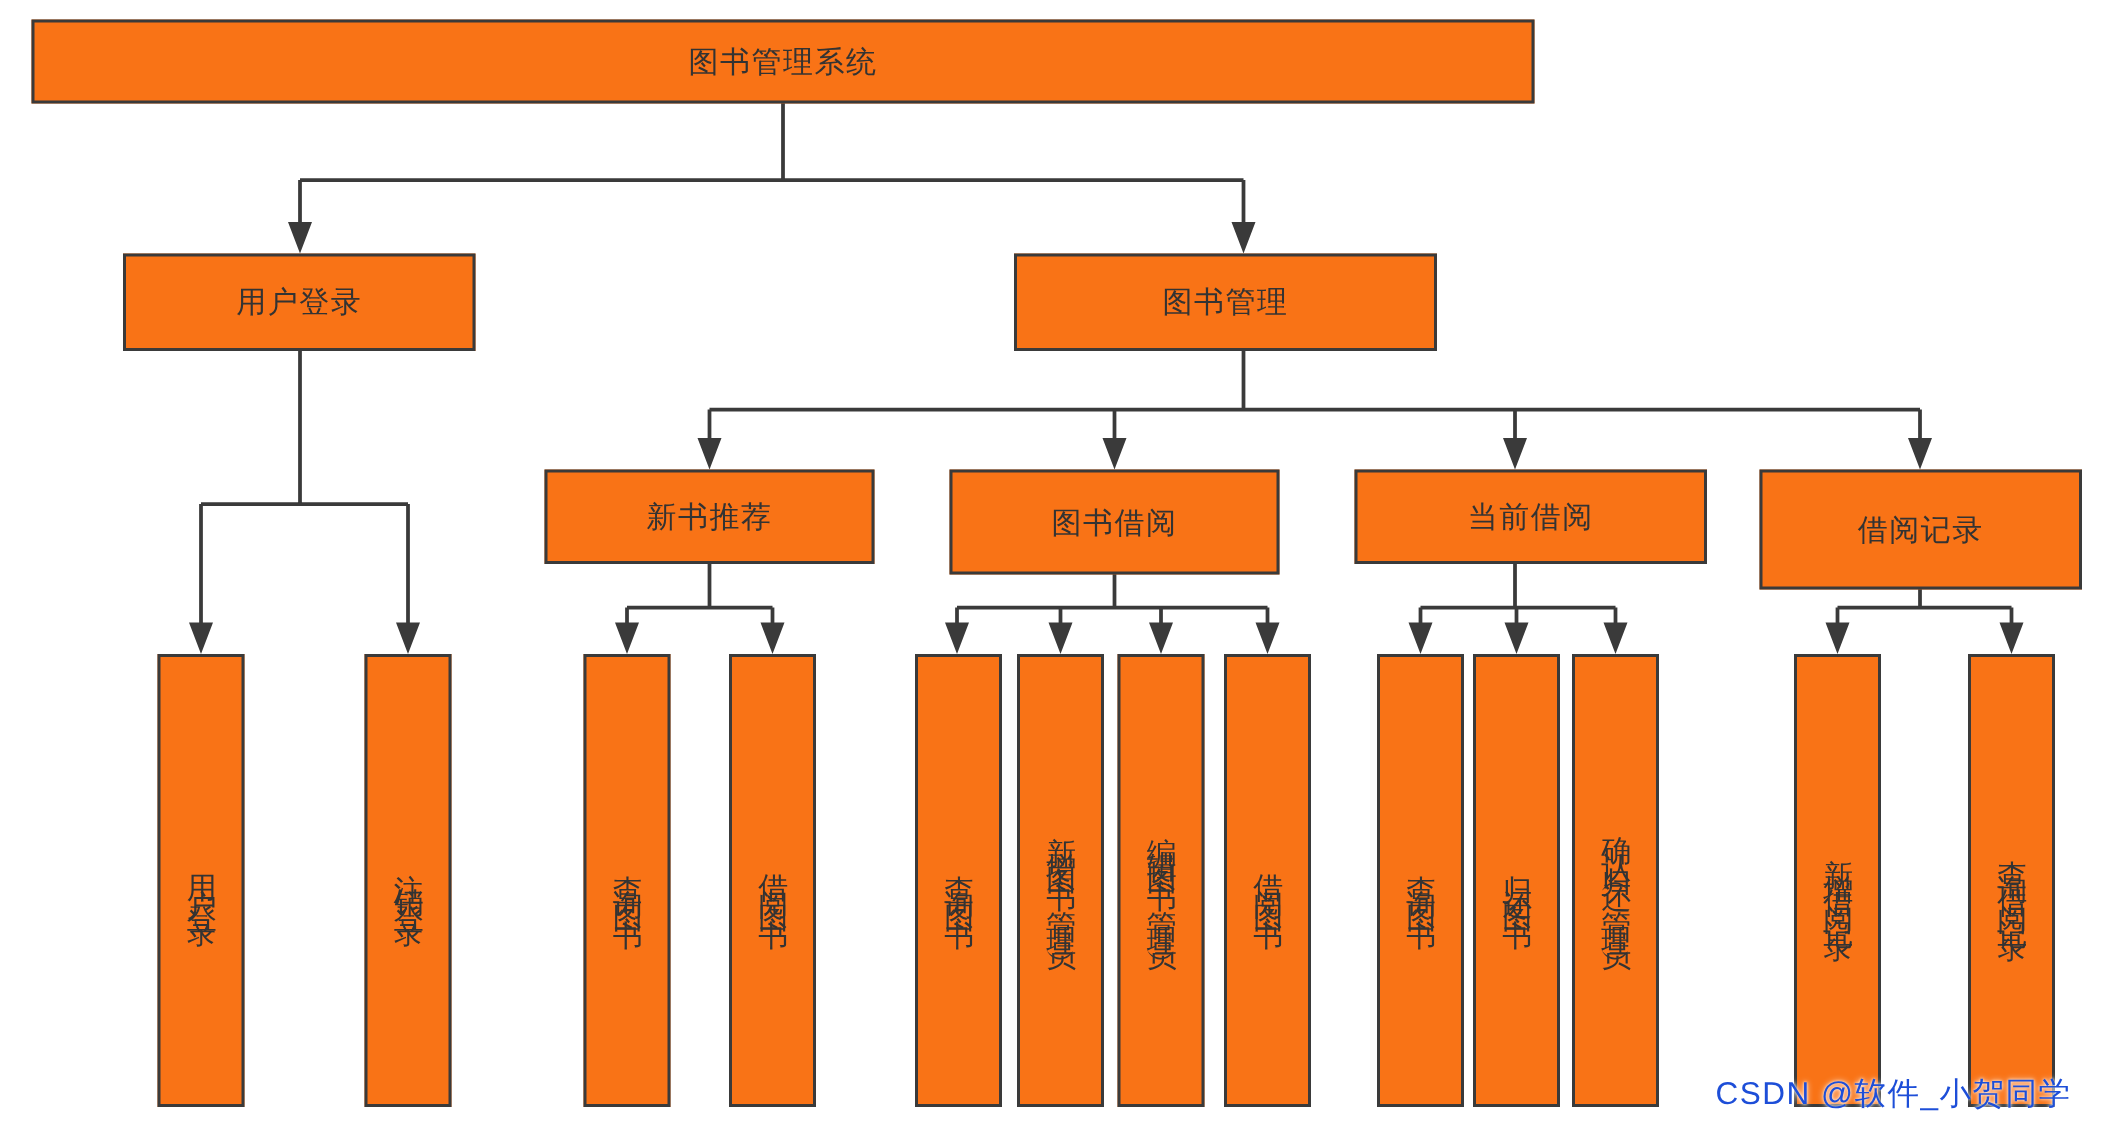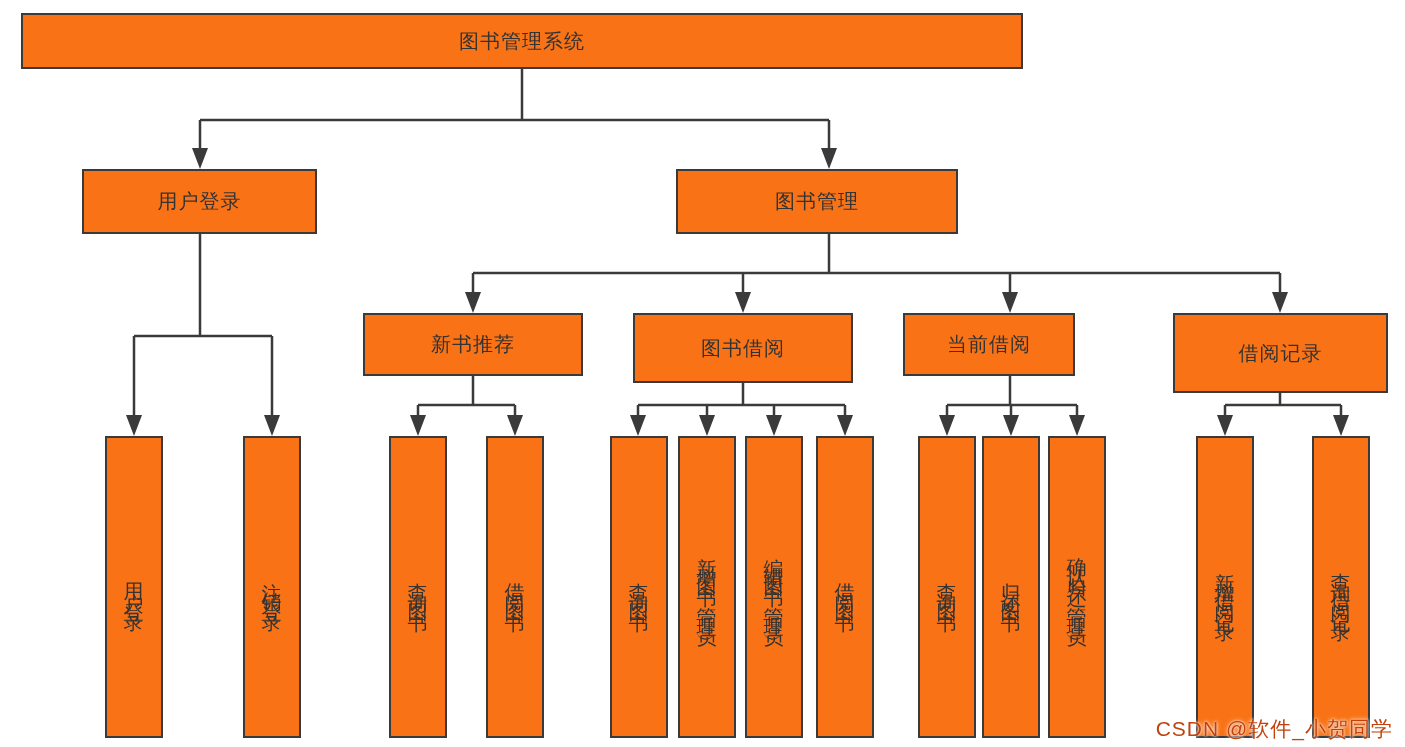--- a/index.html
+++ b/index.html
@@ -43,24 +43,24 @@
   .vbox .vtext {
     writing-mode: vertical-rl;
     text-orientation: mixed;
     font-size: 20px;
     letter-spacing: 10px;
     line-height: 1;
     white-space: nowrap;
   }
   .watermark {
     position: absolute;
-    right: 12px;
+    right: 24px;
     bottom: 4px;
     font-size: 21px;
-    color: #c2410c;
+    color: #1d4ed8;
     text-shadow: 0 0 2px #ffffff, 0 0 4px #ffffff;
     letter-spacing: 1px;
     z-index: 10;
   }
 </style>
 </head>
 <body>
 
 <div id="canvas">
 
@@ -84,21 +84,21 @@
          M1217 415 H1233 L1225 436 Z  M1333 415 H1349 L1341 436 Z" fill="#3a3a3a" stroke="none"></path>
   </svg>
 
   <div class="node hbox" style="left:21px; top:13px; width:1002px; height:56px;">图书管理系统</div>
 
   <div class="node hbox" style="left:82px; top:169px; width:235px; height:65px;">用户登录</div>
   <div class="node hbox" style="left:676px; top:169px; width:282px; height:65px;">图书管理</div>
 
   <div class="node hbox" style="left:363px; top:313px; width:220px; height:63px;">新书推荐</div>
   <div class="node hbox" style="left:633px; top:313px; width:220px; height:70px;">图书借阅</div>
-  <div class="node hbox" style="left:903px; top:313px; width:172px; height:63px;font-family:Liberation Mono, monospace;">当前借阅</div>
+  <div class="node hbox" style="left:903px; top:313px; width:235px; height:63px;font-family:Liberation Mono, monospace;">当前借阅</div>
   <div class="node hbox" style="left:1173px; top:313px; width:215px; height:80px;">借阅记录</div>
 
   <div class="node vbox" style="left:105px;">
     <span class="vtext">用户登录</span>
   </div>
   <div class="node vbox" style="left:243px;">
     <span class="vtext">注销登录</span>
   </div>
 
   <div class="node vbox" style="left:389px;">

